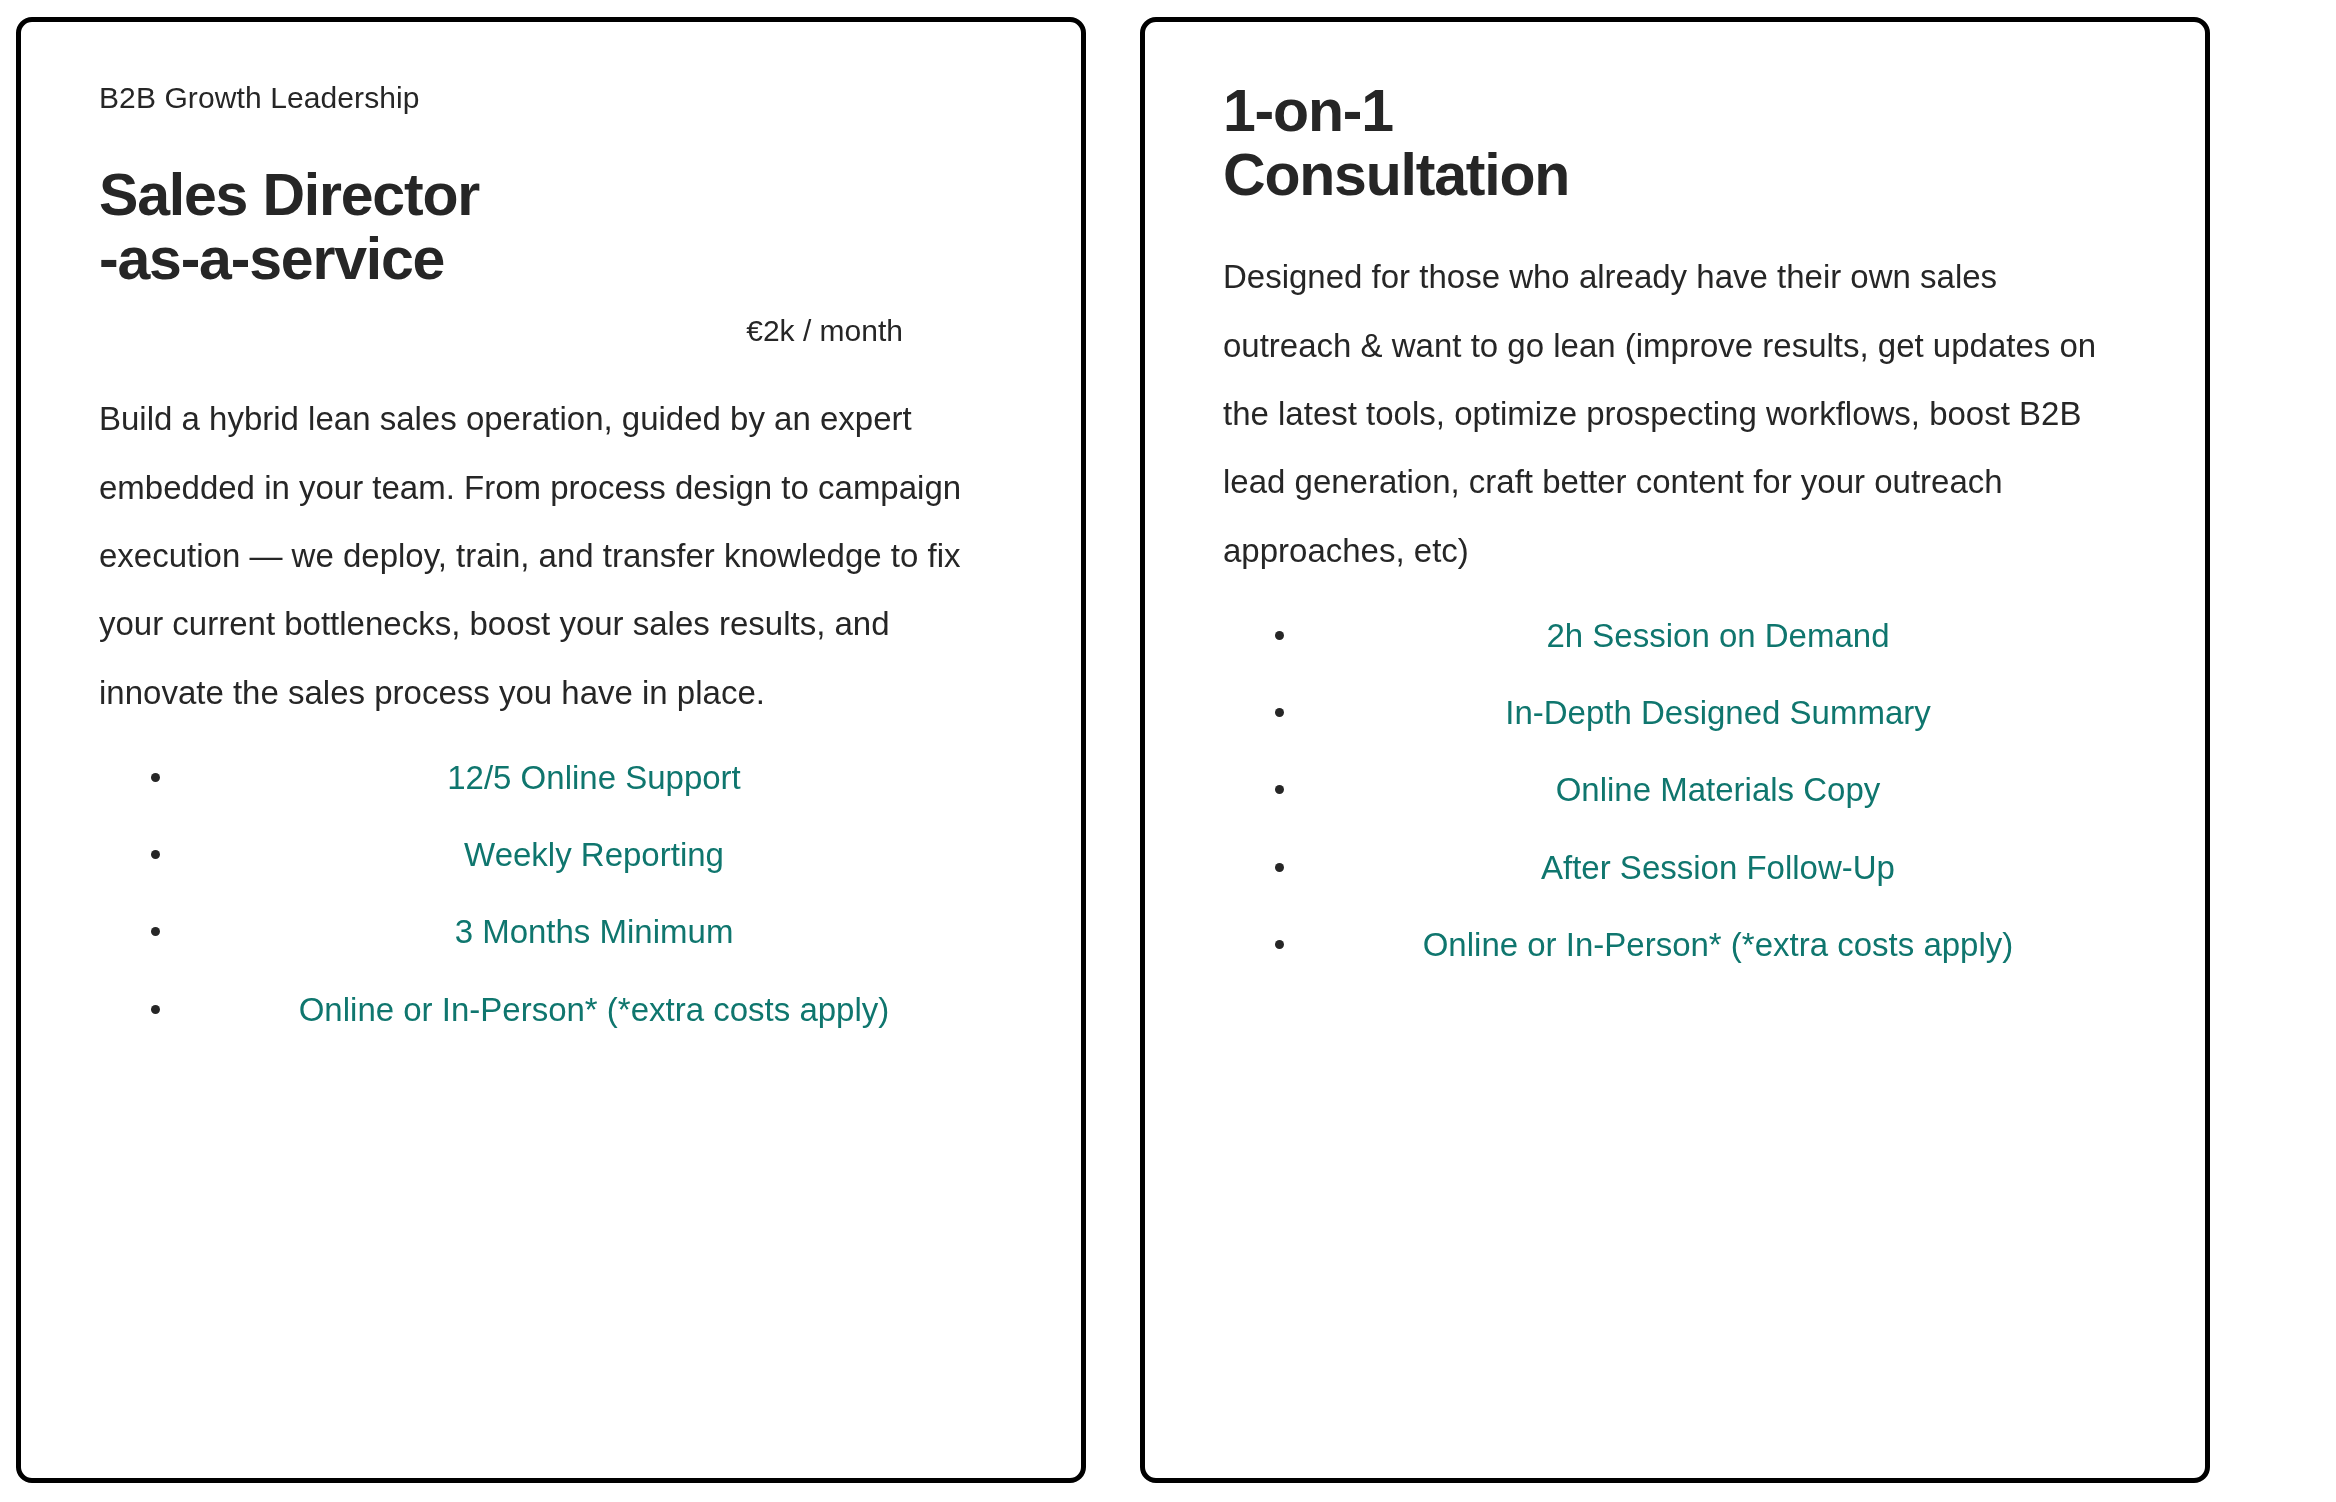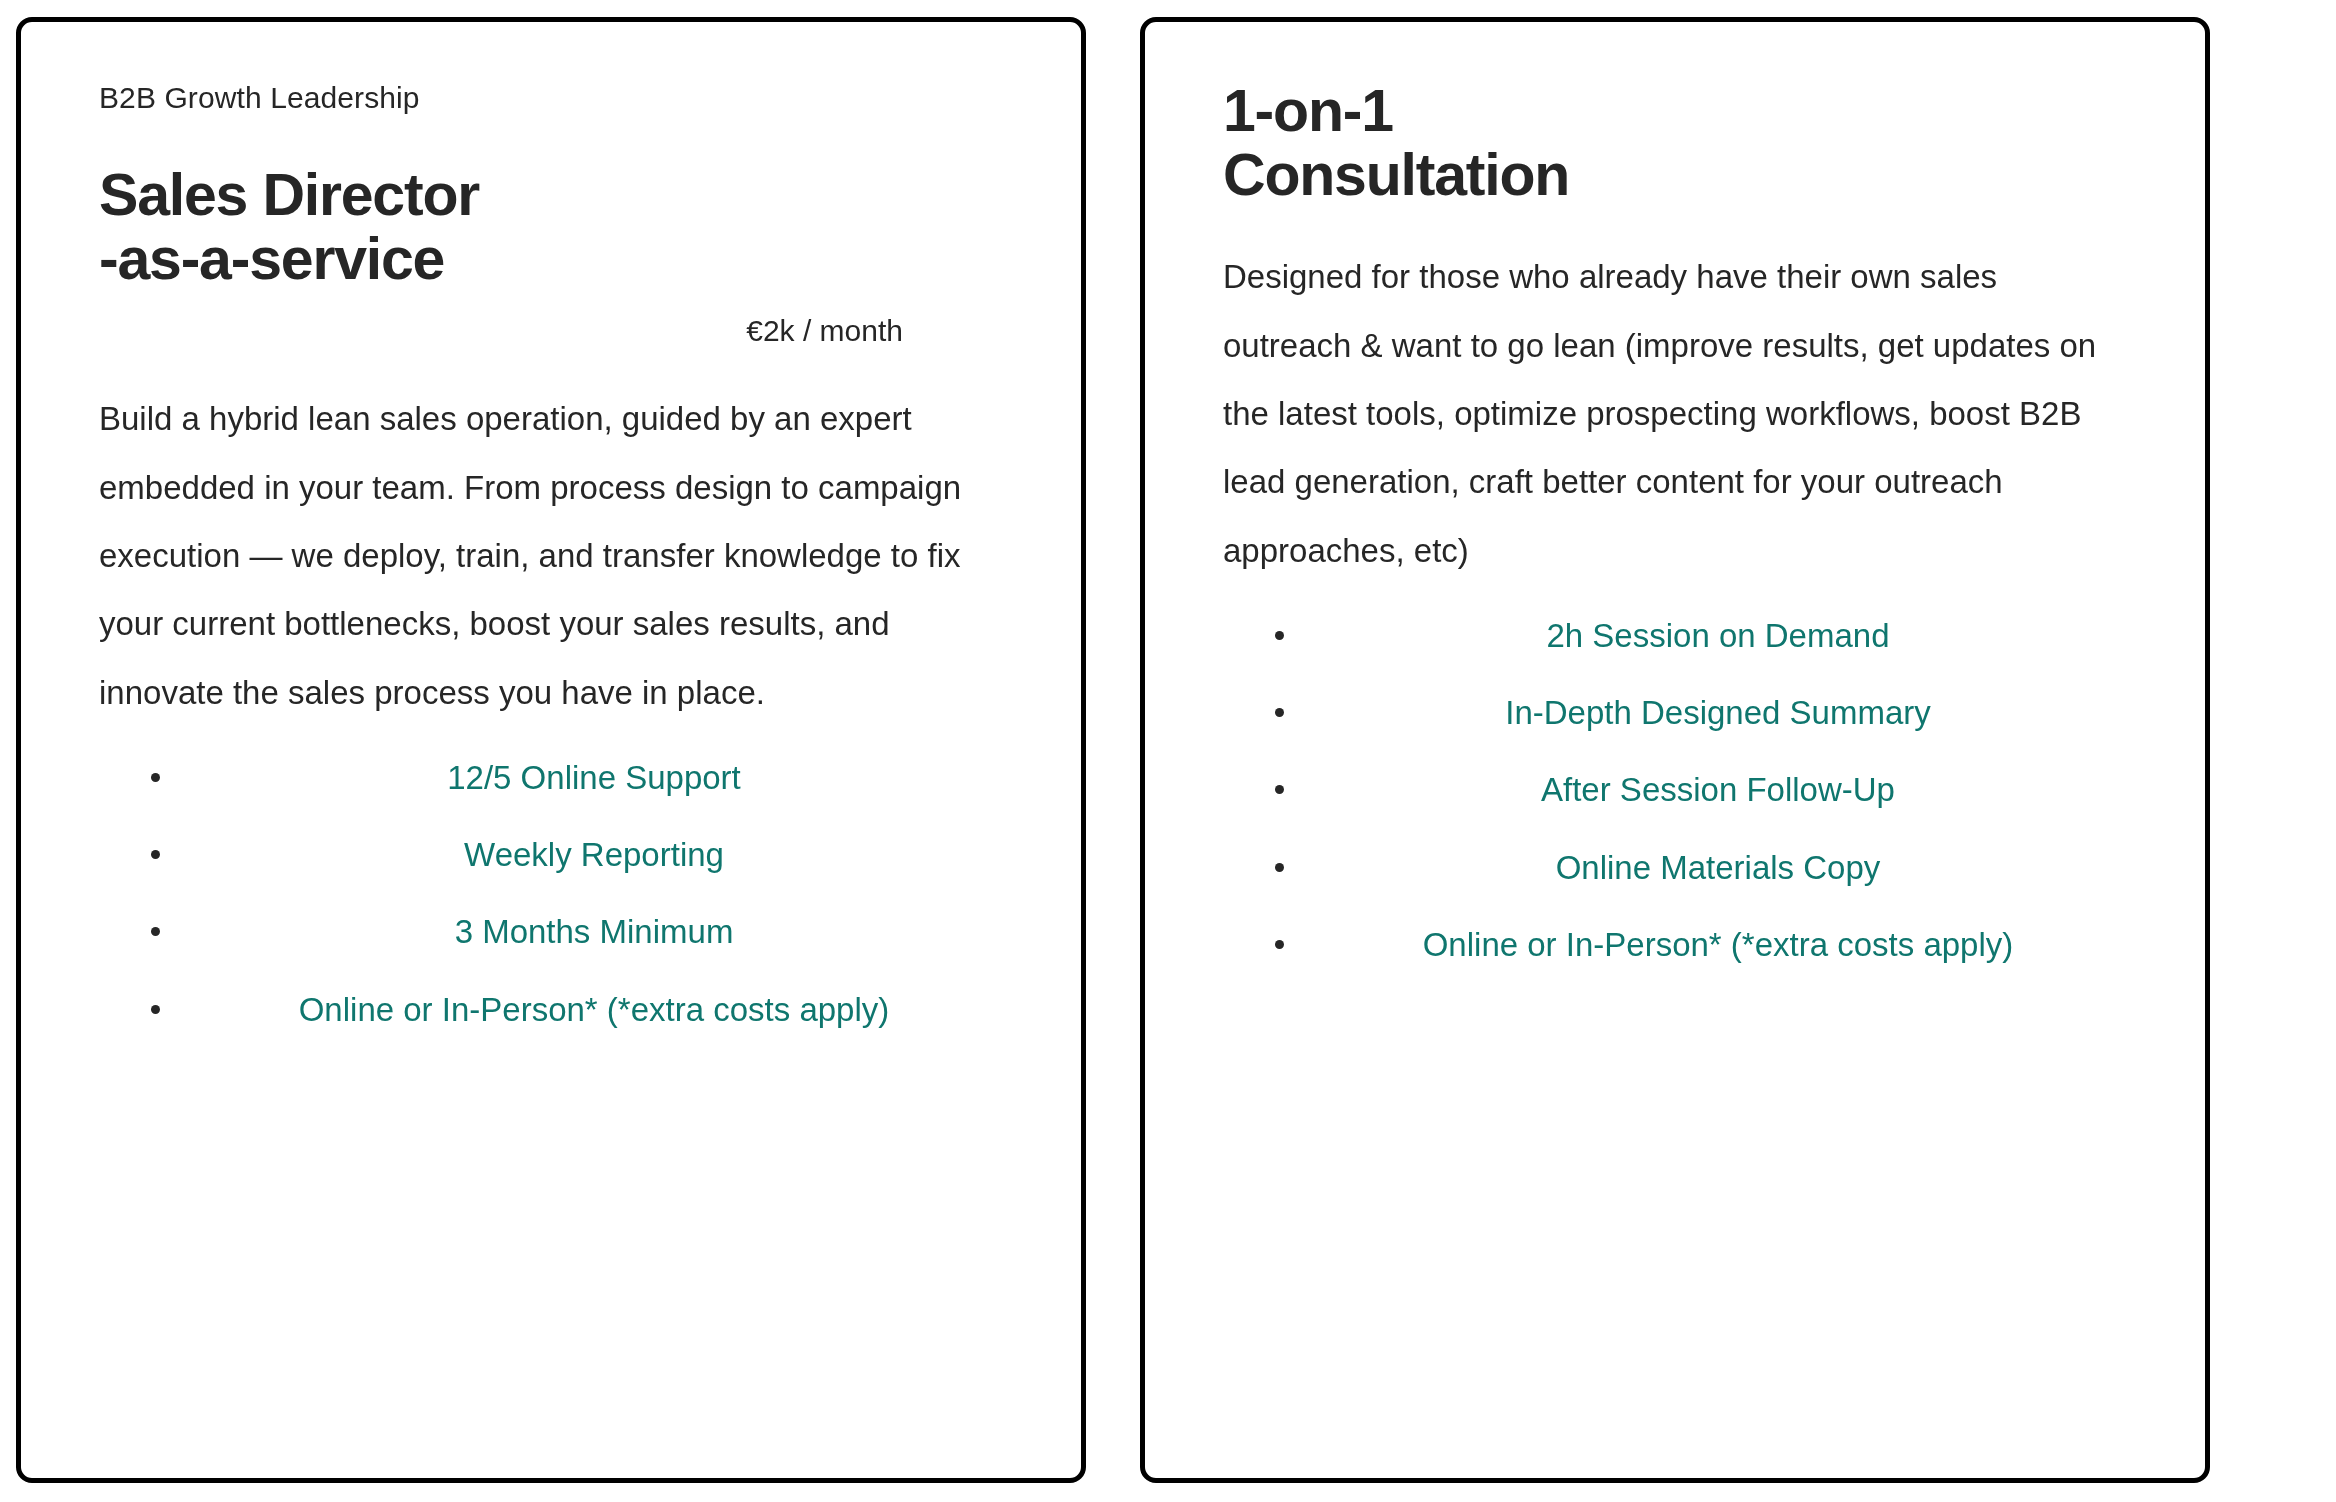--- a/index.html
+++ b/index.html
@@ -132,20 +132,20 @@
     <div class="spacer-fill"></div>
   </section>
 
   <section class="plan-card">
     <h2 class="card-title">1-on-1
 Consultation</h2>
     <p class="card-desc">Designed for those who already have their own sales outreach &amp; want to go lean (improve results, get updates on the latest tools, optimize prospecting workflows, boost B2B lead generation, craft better content for your outreach approaches, etc)</p>
     <ul class="card-features">
       <li><span class="bullet-dot"></span><span>2h Session on Demand</span></li>
       <li><span class="bullet-dot"></span><span>In-Depth Designed Summary</span></li>
+      <li><span class="bullet-dot"></span><span>Online Materials Copy</span></li>
       <li><span class="bullet-dot"></span><span>After Session Follow-Up</span></li>
-      <li><span class="bullet-dot"></span><span>Online Materials Copy</span></li>
       <li><span class="bullet-dot"></span><span>Online or In-Person* (*extra costs apply)</span></li>
     </ul>
     <div class="spacer-fill"></div>
   </section>
 
 </div>
 
 </body></html>

